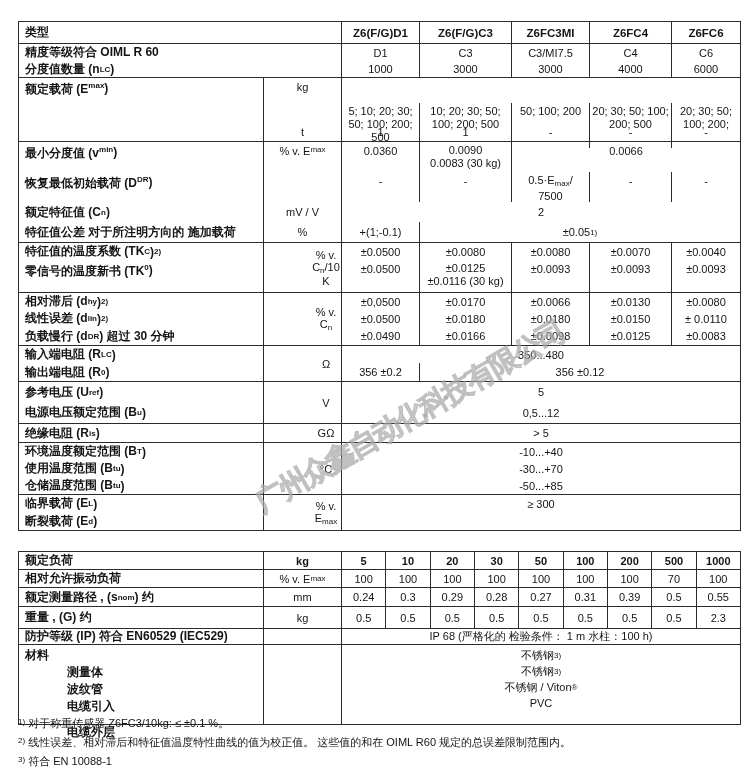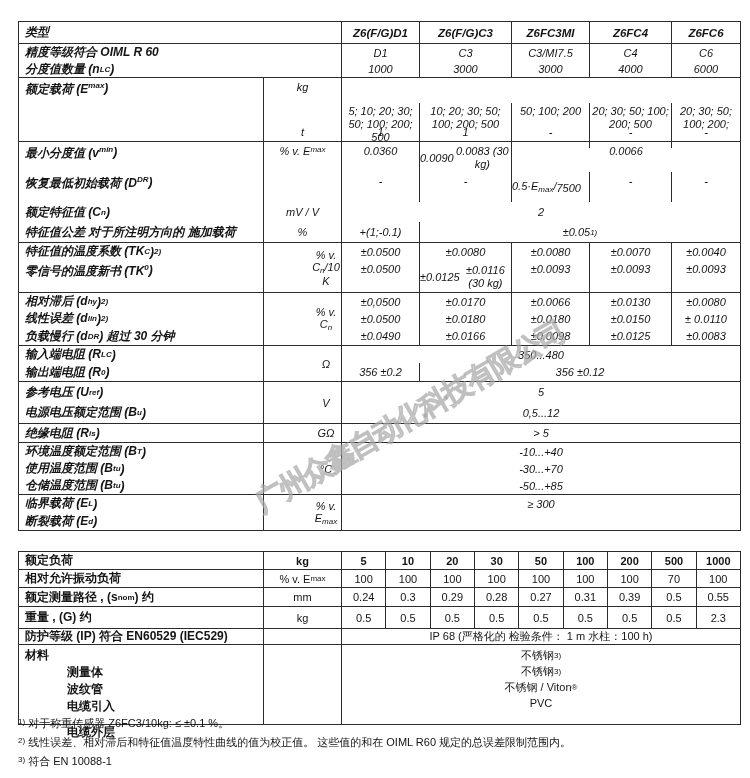--- a/index.html
+++ b/index.html
@@ -1,37 +1,37 @@
 <!DOCTYPE html>
 <html><head>
 <meta charset="utf-8">
 <style>
   :root { --bc:#2b2b2b; }
   html,body{margin:0;padding:0;background:#fff;}
   body{width:750px;height:778px;position:relative;font-family:"Liberation Sans","DejaVu Sans",sans-serif;color:#141414;overflow:hidden;}
   .page{position:absolute;left:0;top:0;width:750px;height:778px;background:#fff;}
   
   .tbl{position:absolute;left:18px;width:723px;border:1px solid var(--bc);box-sizing:border-box;background:transparent;}
-  #t1{top:21px;font-style:italic;}
+  #t1{top:21px;}
   #t2{top:551px;}
   .blk{display:flex;align-items:stretch;}
   .blk + .blk{border-top:1px solid var(--bc);}
   .lab{width:244px;box-sizing:border-box;display:flex;flex-direction:column;}
   .lab.w322{width:322px;}
   .lr{display:flex;align-items:center;padding-left:6px;font-weight:bold;font-size:12px;box-sizing:border-box;}
   .lt{display:flex;align-items:flex-start;padding-top:3px;padding-left:6px;font-weight:bold;font-size:12px;box-sizing:border-box;}
   .unit{width:78px;border-left:1px solid var(--bc);box-sizing:border-box;display:flex;flex-direction:column;font-size:11px;}
   .unit.cen{justify-content:center;align-items:center;text-align:center;padding-left:47px;}
   .ur{display:flex;align-items:center;justify-content:center;box-sizing:border-box;}
   .ut{display:flex;align-items:flex-start;justify-content:center;padding-top:3px;box-sizing:border-box;}
   .dat{flex:1;border-left:1px solid var(--bc);box-sizing:border-box;display:flex;flex-direction:column;}
   .dl{display:flex;width:100%;box-sizing:border-box;}
   .c{font-size:11px;display:flex;align-items:center;justify-content:center;text-align:center;box-sizing:border-box;}
   .c.top{align-items:flex-start;padding-top:3px;}
-  .c.col{flex-direction:row;justify-content:flex-start;align-items:center;padding-top:2px;}
+  .c.col{flex-direction:column;justify-content:flex-start;align-items:center;padding-top:2px;}
   .c.wrap{display:block;text-align:center;line-height:13px;padding:2px 2px 0 2px;margin-top:25px;}
   .ln{display:block;line-height:13px;}
   .w1{width:77px;}.w2{width:92px;}.w3{width:78px;}.w4{width:82px;}.w5{flex:1;}.wr{flex:1;}
   .bl{border-left:1px solid var(--bc);}
   .b{font-weight:bold;font-size:11.5px;}
   
   .h15{height:15px;}.h16{height:16px;}.h17{height:17px;}.h18{height:18px;}.h20{height:20px;}
   .h21{height:21px;}.h30{height:30px;}.h32{height:32px;}.h45{height:45px;}
   .rh79{height:79px;}
   

